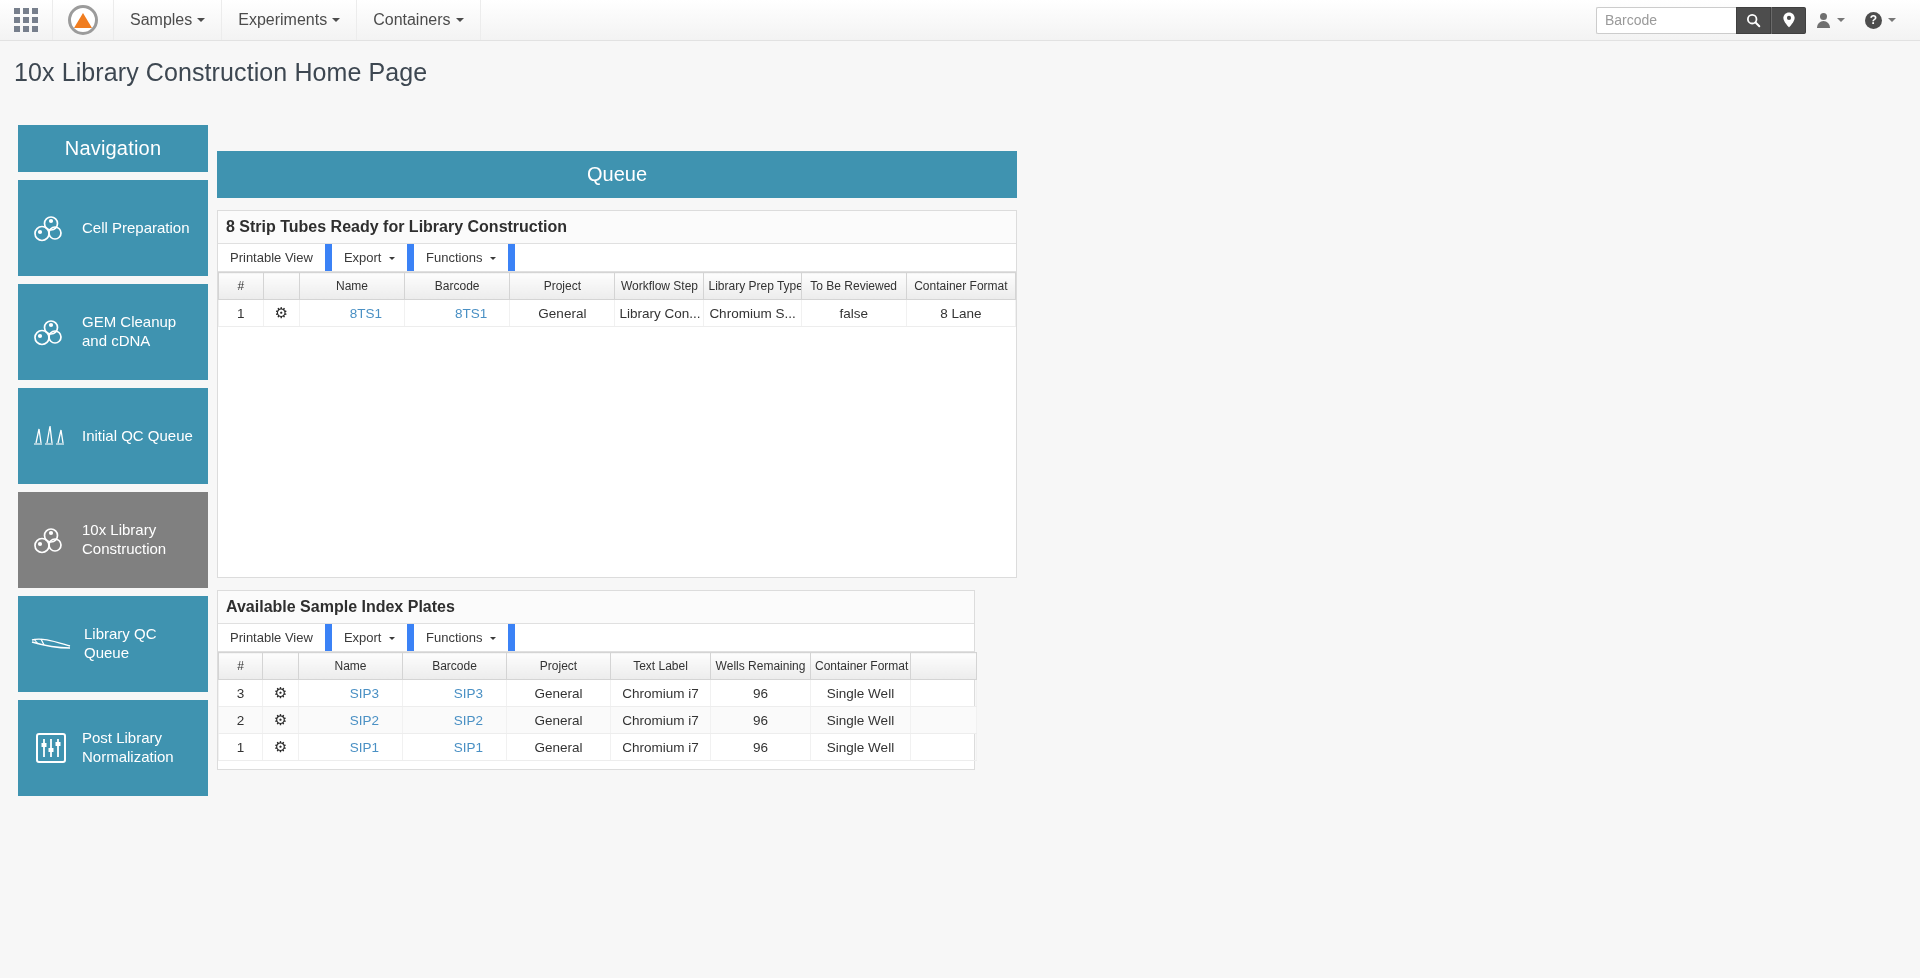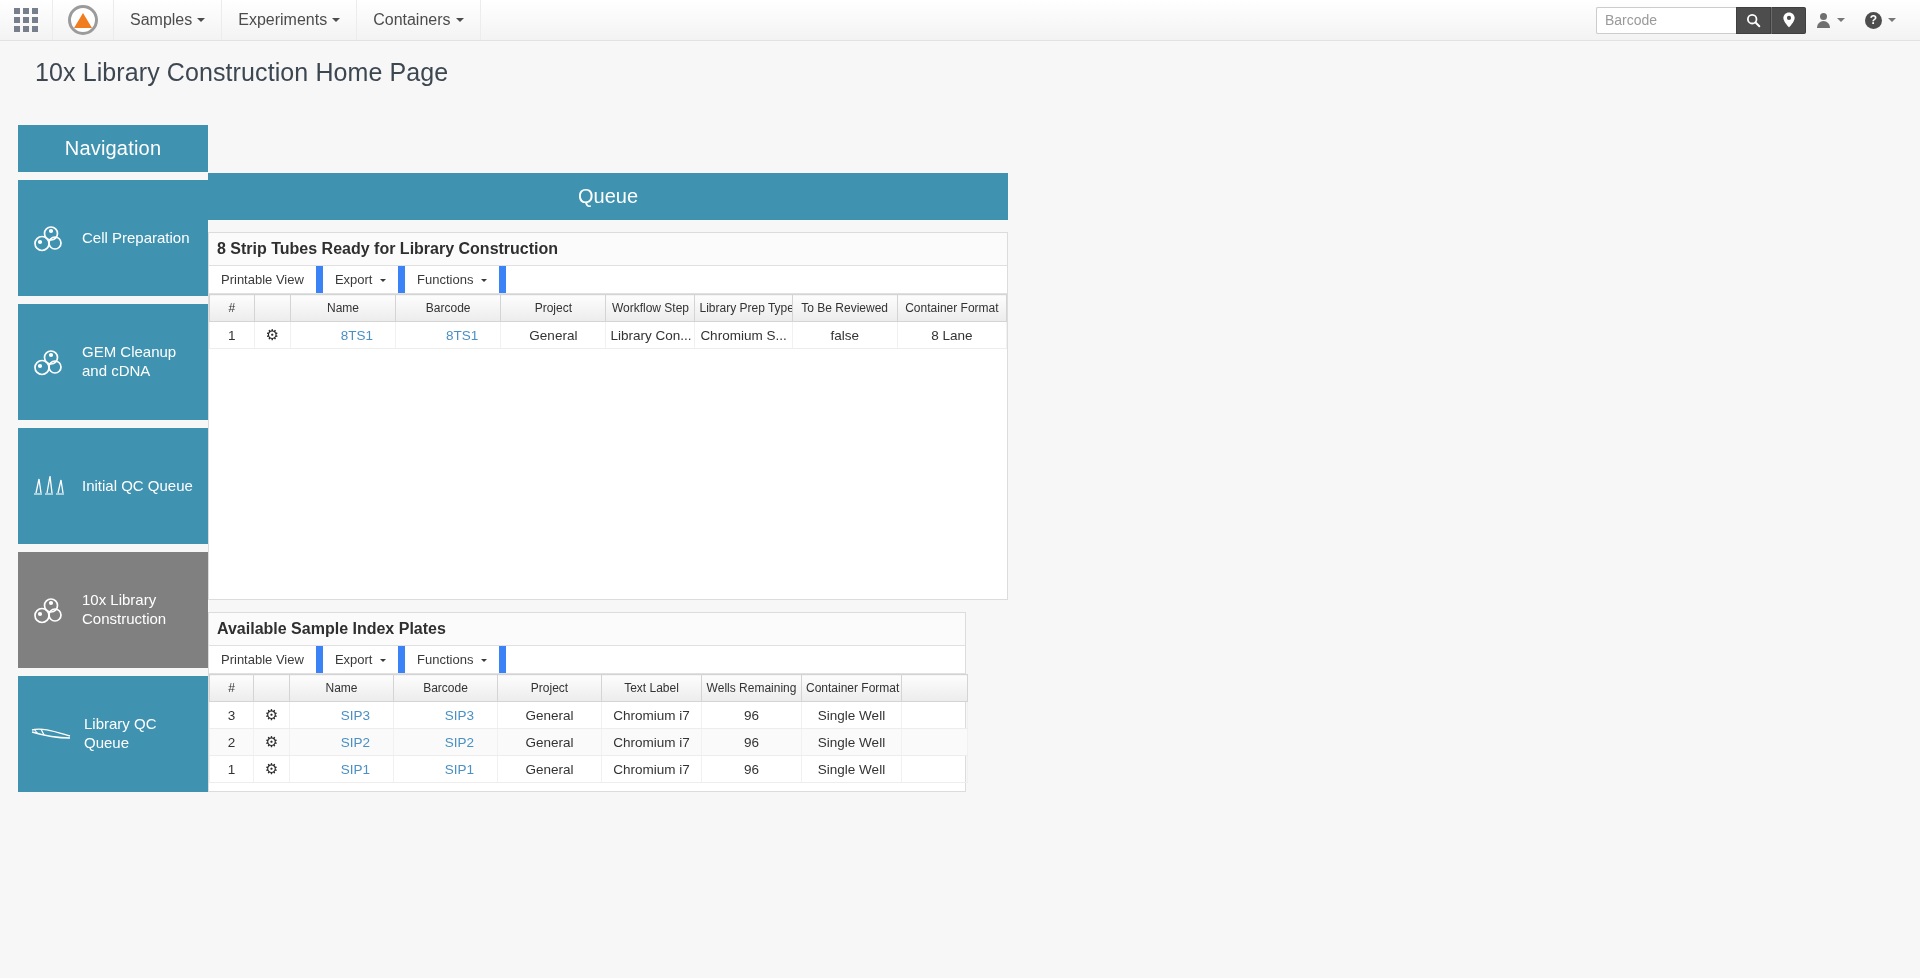--- a/index.html
+++ b/index.html
@@ -140,45 +140,45 @@
     border-top: 4px solid #777;
   }
 
   
   .page-title {
     font-size: 25px;
     font-weight: normal;
     color: #3d4751;
     padding: 17px 0 0 14px;
     letter-spacing: 0.1px;
-    margin-left: 21px;
   }
 
   
   .content {
     display: flex;
-    align-items: flex-end;
+    align-items: center;
     padding: 38px 0 0 18px;
+    gap: 9px;
   }
 
   
   .sidebar { width: 190px; flex: 0 0 190px; }
   .panel-head {
     background: #3f93b0;
     color: #ffffff;
     text-align: center;
     font-size: 20px;
     padding: 12px 0;
     letter-spacing: 0.2px;
   }
   .nav-tile {
     background: #3f93b0;
     color: #ffffff;
     margin-top: 8px;
-    height: 116px;
+    height: 96px;
     display: flex;
     align-items: center;
     padding: 0 12px;
     gap: 10px;
     cursor: pointer;
     font-size: 15px;
     line-height: 1.25;
   }
   .nav-tile.active { background: #808080; }
   .nav-tile .tile-icon {
@@ -400,20 +400,34 @@
         <svg width="44" height="22" viewBox="0 0 44 22">
           <path d="M2 7 C12 4, 26 9, 40 13" fill="none" stroke="#ffffff" stroke-width="1.4"></path>
           <path d="M2 9 C12 12, 26 15, 40 15" fill="none" stroke="#ffffff" stroke-width="1.4"></path>
           <line x1="4" y1="6" x2="8" y2="11" stroke="#ffffff" stroke-width="1.2"></line>
           <line x1="11" y1="6" x2="14" y2="12" stroke="#ffffff" stroke-width="1.2"></line>
         </svg>
       </span>
       <span class="tile-label">Library QC Queue</span>
     </div>
 
+    <div class="nav-tile">
+      <span class="tile-icon">
+        <svg width="34" height="34" viewBox="0 0 34 34">
+          <rect x="3" y="3" width="28" height="28" rx="2" fill="none" stroke="#ffffff" stroke-width="2"></rect>
+          <line x1="10" y1="8" x2="10" y2="26" stroke="#ffffff" stroke-width="1.8"></line>
+          <line x1="17" y1="8" x2="17" y2="26" stroke="#ffffff" stroke-width="1.8"></line>
+          <line x1="24" y1="8" x2="24" y2="26" stroke="#ffffff" stroke-width="1.8"></line>
+          <rect x="7.5" y="12" width="5" height="4" fill="#ffffff"></rect>
+          <rect x="14.5" y="17" width="5" height="4" fill="#ffffff"></rect>
+          <rect x="21.5" y="11" width="5" height="4" fill="#ffffff"></rect>
+        </svg>
+      </span>
+      <span class="tile-label">Post Library Normalization</span>
+    </div>
   </div>
 
   <div class="queue-col">
     <div class="queue-head">Queue</div>
 
     <div class="section-box">
       <div class="section-title">8 Strip Tubes Ready for Library Construction</div>
 
       <div class="tbar">
         <div class="tbar-btn">

